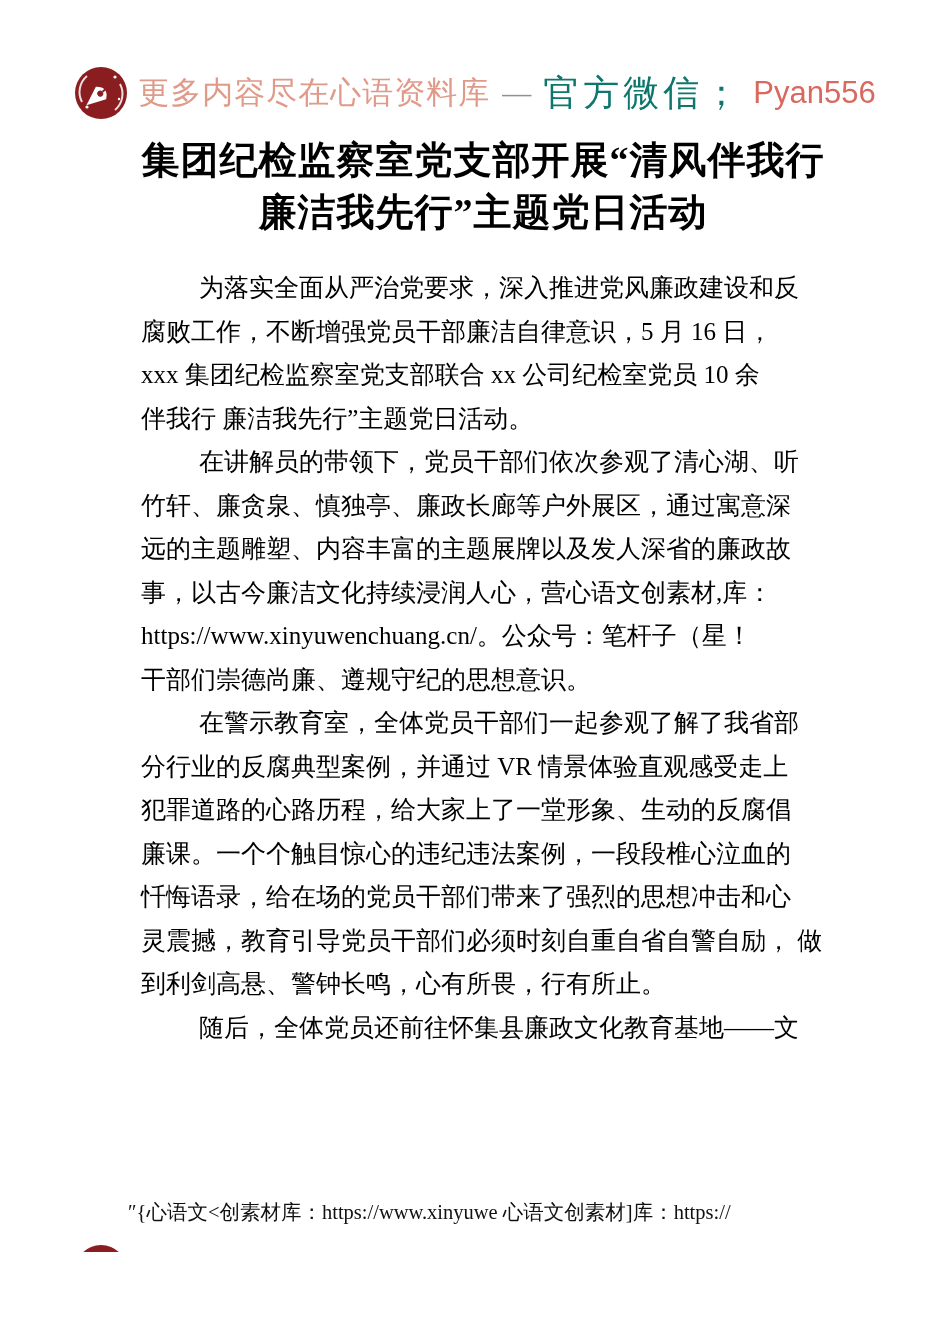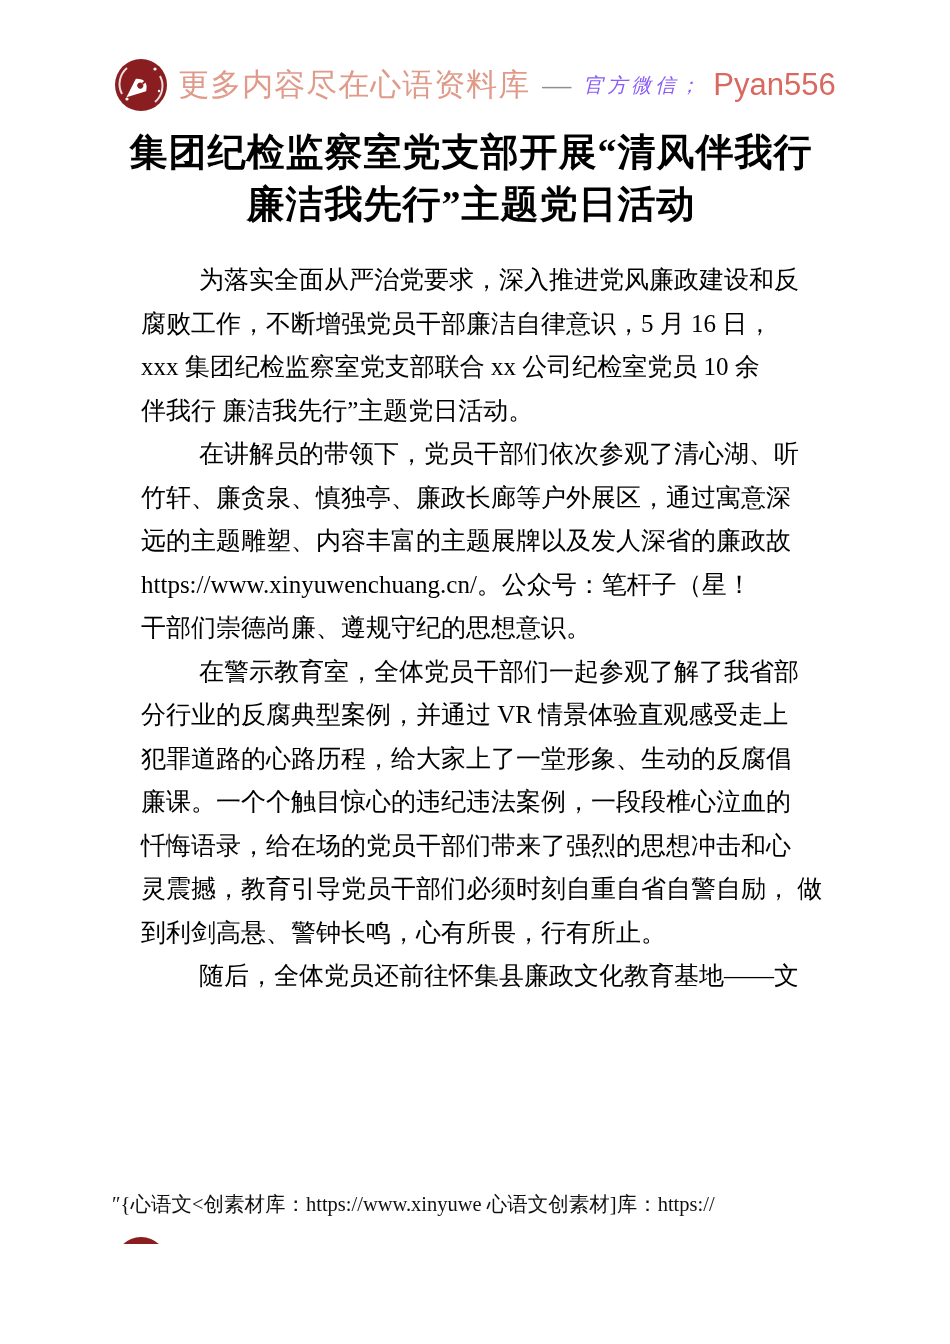--- a/index.html
+++ b/index.html
@@ -1,49 +1,49 @@
 <!DOCTYPE html>
 <html><head>
 <meta charset="utf-8">
 <style>
   html,body { margin:0; padding:0; background:#ffffff; }
   .page {
-    position:relative; width:950px; height:1244px; margin:0 auto;
+    position:relative; width:950px; height:1244px; margin:8px auto;
     background:#ffffff; overflow:hidden;
     font-family:"Liberation Serif","DejaVu Serif",serif; color:#000;
   }
   
   .banner {
     position:absolute; left:0; width:100%;
     display:flex; align-items:center; justify-content:center; gap:10px;
     white-space:nowrap;
   }
   .banner.top    { top:58px; }
   .banner.bottom { top:1236px; }
   .banner .logo  { width:54px; height:54px; flex:0 0 auto; display:block; }
   .banner .brand { font-size:31px; color:#e09a8a; letter-spacing:1px; }
   .banner .dash  { font-size:29px; color:#8f8f8f; margin:0 2px; }
-  .banner .label { font-size:20px; color:#8b5cf6; font-style:italic; letter-spacing:4px; }
+  .banner .label { font-size:36px; color:#0f766e; letter-spacing:4px; }
   .banner .wid   { font-size:31px; color:#d9685f; font-family:"Liberation Sans","DejaVu Sans",sans-serif; }
   
   .title {
-    position:absolute; top:126px; left:76px; width:790px;
+    position:absolute; top:126px; left:88px; width:790px;
     text-align:center; font-weight:bold; font-size:38px; line-height:52px;
     letter-spacing:1px;
   }
   
   .bodytext {
     position:absolute; top:258px; left:141px; width:700px;
     font-size:25px; line-height:43.5px;
   }
   .line { white-space:nowrap; }
   .line.first { padding-left:58px; }
   
   .footnote {
-    position:absolute; top:1190px; left:112px;
+    position:absolute; top:1190px; left:128px;
     font-size:20.5px; white-space:nowrap; color:#111;text-align:right;
   }
 </style>
 </head>
 <body>
 
 <div class="page">
 
   <div class="banner top">
     <span class="logo">
@@ -78,20 +78,21 @@
       <div class="line first">为落实全面从严治党要求，深入推进党风廉政建设和反</div>
       <div class="line">腐败工作，不断增强党员干部廉洁自律意识，5 月 16 日，</div>
       <div class="line">xxx 集团纪检监察室党支部联合 xx 公司纪检室党员 10 余</div>
       <div class="line">伴我行 廉洁我先行”主题党日活动。</div>
     </div>
 
     <div>
       <div class="line first">在讲解员的带领下，党员干部们依次参观了清心湖、听</div>
       <div class="line">竹轩、廉贪泉、慎独亭、廉政长廊等户外展区，通过寓意深</div>
       <div class="line">远的主题雕塑、内容丰富的主题展牌以及发人深省的廉政故</div>
+      <div class="line">事，以古今廉洁文化持续浸润人心，营心语文创素材,库：</div>
       <div class="line">https://www.xinyuwenchuang.cn/。公众号：笔杆子（星！</div>
       <div class="line">干部们崇德尚廉、遵规守纪的思想意识。</div>
     </div>
 
     <div>
       <div class="line first">在警示教育室，全体党员干部们一起参观了解了我省部</div>
       <div class="line">分行业的反腐典型案例，并通过 VR 情景体验直观感受走上</div>
       <div class="line">犯罪道路的心路历程，给大家上了一堂形象、生动的反腐倡</div>
       <div class="line">廉课。一个个触目惊心的违纪违法案例，一段段椎心泣血的</div>
       <div class="line">忏悔语录，给在场的党员干部们带来了强烈的思想冲击和心</div>

